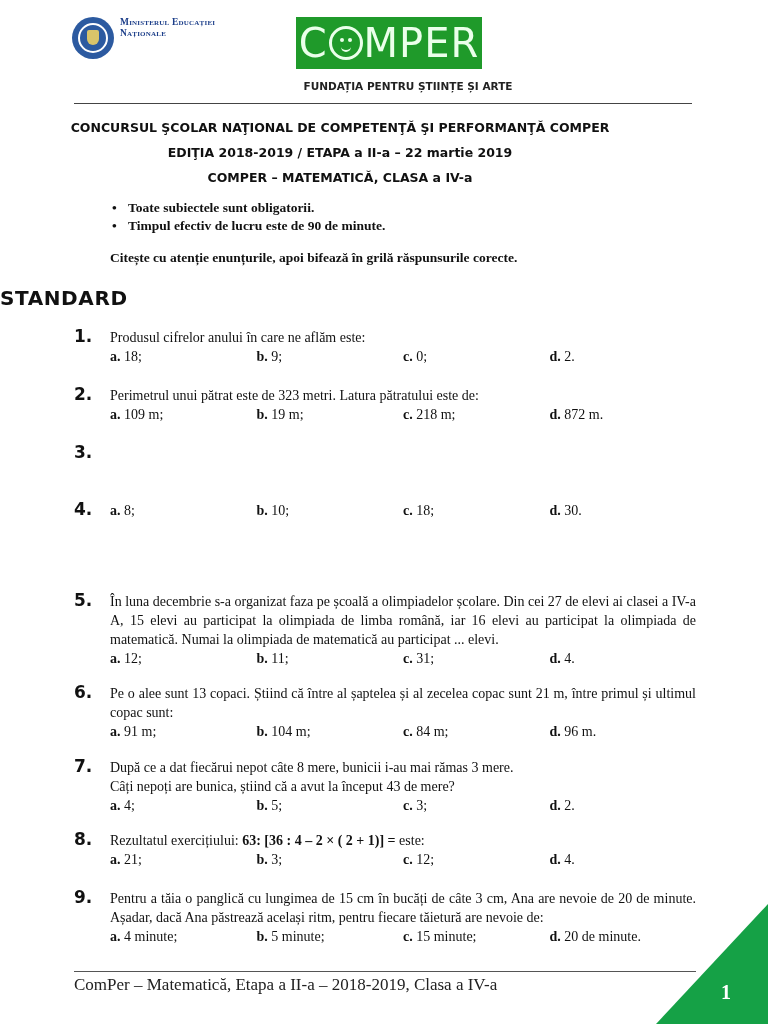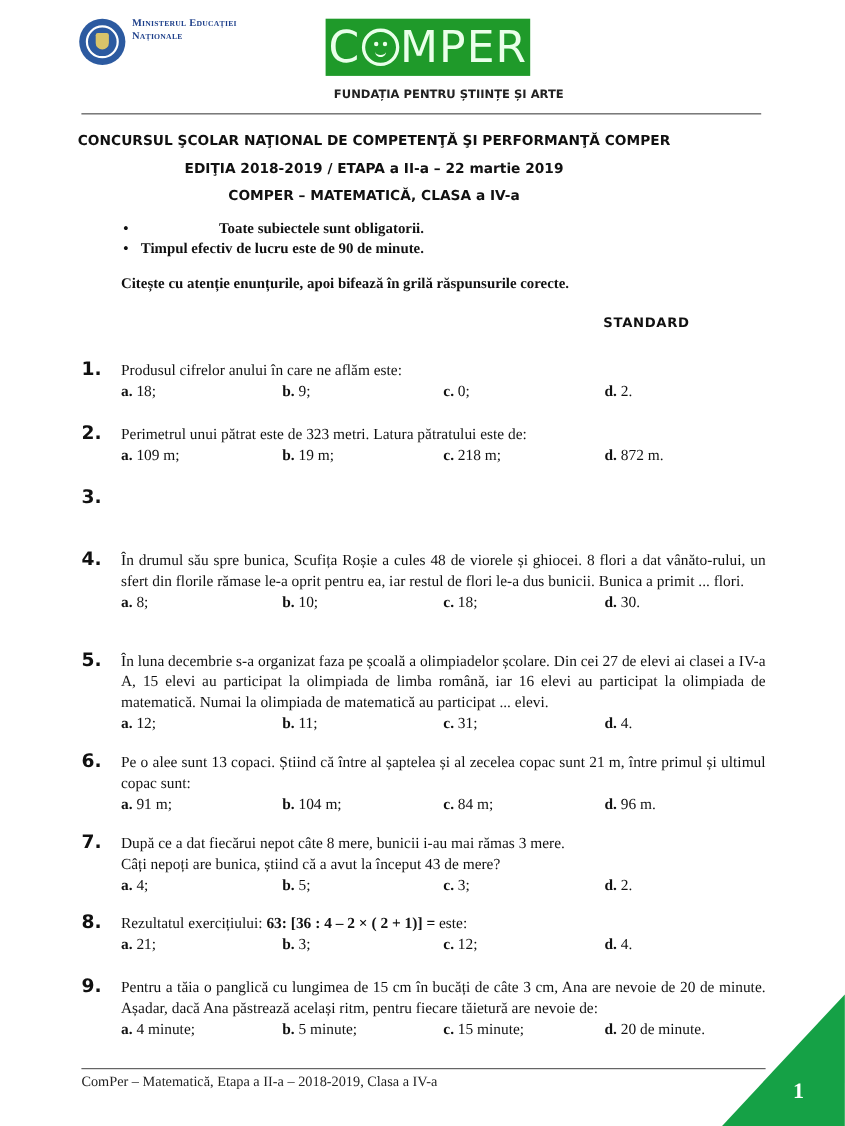--- a/index.html
+++ b/index.html
@@ -15,32 +15,32 @@
   .logo { position: absolute; left: 296px; top: 17px; width: 186px; height: 52px; background: #1f9a2a; display: flex; align-items: center; justify-content: center; }
   .logo-text { font-family: "DejaVu Sans", sans-serif; color: #eaffea; font-size: 40px; font-weight: normal; letter-spacing: 1px; display: flex; align-items: center; }
   .smiley { display: inline-block; width: 34px; height: 34px; border: 3px solid #eaffea; border-radius: 50%; position: relative; margin: 0 1px; box-sizing: border-box; }
   .smiley .eye { position: absolute; top: 9px; width: 4px; height: 4px; background: #eaffea; border-radius: 50%; }
   .smiley .eye.l { left: 8px; } .smiley .eye.r { right: 8px; }
   .smiley .mouth { position: absolute; left: 9px; top: 13px; width: 10px; height: 8px; border-bottom: 2px solid #eaffea; border-radius: 0 0 8px 8px; }
   .foundation { position: absolute; left: 0; width: 768px; top: 80px; text-align: center; padding-left: 48px; box-sizing: border-box; font-family: "DejaVu Sans", sans-serif; font-weight: bold; font-size: 10.5px; color: #222; }
   .rule { position: absolute; left: 74px; width: 618px; height: 1px; background: #444; }
   .heading { position: absolute; left: 0; width: 680px; text-align: center; font-family: "DejaVu Sans", sans-serif; font-weight: bold; font-size: 12.5px; color: #111; }
   .bullets { position: absolute; left: 112px; top: 200px; font-weight: bold; font-size: 13.5px; }
-  .bullets div { height: 18px; position: relative; padding-left: 16px; text-align: right; }
+  .bullets div { height: 18px; position: relative; padding-left: 16px; }
   .bullets div::before { content: "•"; position: absolute; left: 0; }
   .instruction { position: absolute; left: 110px; top: 250px; font-weight: bold; font-size: 13.5px; }
-  .standard { position: absolute; left: 0; width: 627px; top: 286px; text-align: right; padding-left: 0px; font-family: "DejaVu Sans", sans-serif; font-weight: bold; font-size: 12px; letter-spacing: 0.6px; }
+  .standard { position: absolute; left: 0; width: 627px; top: 286px; text-align: left; padding-left: 0px; font-family: "DejaVu Sans", sans-serif; font-weight: bold; font-size: 20px; letter-spacing: 0.6px; }
   .q { position: absolute; left: 74px; width: 622px; }
   .qnum { position: absolute; left: 0; top: -2px; font-family: "DejaVu Sans", sans-serif; font-weight: bold; font-size: 17px; }
   .qtext { margin-left: 36px; font-size: 14px; line-height: 19px; text-align: justify; }
   .opts { margin-left: 36px; display: flex; font-size: 14px; line-height: 19px; }
   .opt { width: 147px; }
   .opt b { font-weight: bold; }
   .footer-rule { position: absolute; left: 74px; width: 622px; top: 971px; height: 1px; background: #555; }
-  .footer { position: absolute; left: 74px; top: 975px; font-size: 13px; color: #222; }
+  .footer { position: absolute; left: 74px; top: 975px; font-size: 17px; color: #222; }
   .corner { position: absolute; right: 0; bottom: 0; width: 0; height: 0; border-left: 112px solid transparent; border-bottom: 120px solid #15a146; }
   .page-num { position: absolute; right: 37px; bottom: 20px; color: #fff; font-family: "Liberation Serif", serif; font-weight: bold; font-size: 20px; }
 </style>
 </head>
 <body>
 
 <div class="ministry">
   <div class="crest"></div>
   <div class="ministry-text">
     <div>Ministerul Educației</div>
@@ -97,21 +97,20 @@
     <div class="opt"><b>d.</b> <span>872 m.</span></div>
   </div>
 </div>
 
 <div class="q" style="top:444px;">
   <div class="qnum">3.</div>
 </div>
 
 <div class="q" style="top:501px;">
   <div class="qnum">4.</div>
-  <div class="qtext">În drumul său spre bunica, Scufița Roșie a cules 48 de viorele și ghiocei. 8 flori a dat vânăto-rului, un sfert din florile rămase le-a oprit pentru ea, iar restul de flori le-a dus bunicii. Bunica a primit ... flori.</div>
   <div class="opts">
     <div class="opt"><b>a.</b> <span>8;</span></div>
     <div class="opt"><b>b.</b> <span>10;</span></div>
     <div class="opt"><b>c.</b> <span>18;</span></div>
     <div class="opt"><b>d.</b> <span>30.</span></div>
   </div>
 </div>
 
 <div class="q" style="top:592px;">
   <div class="qnum">5.</div>

